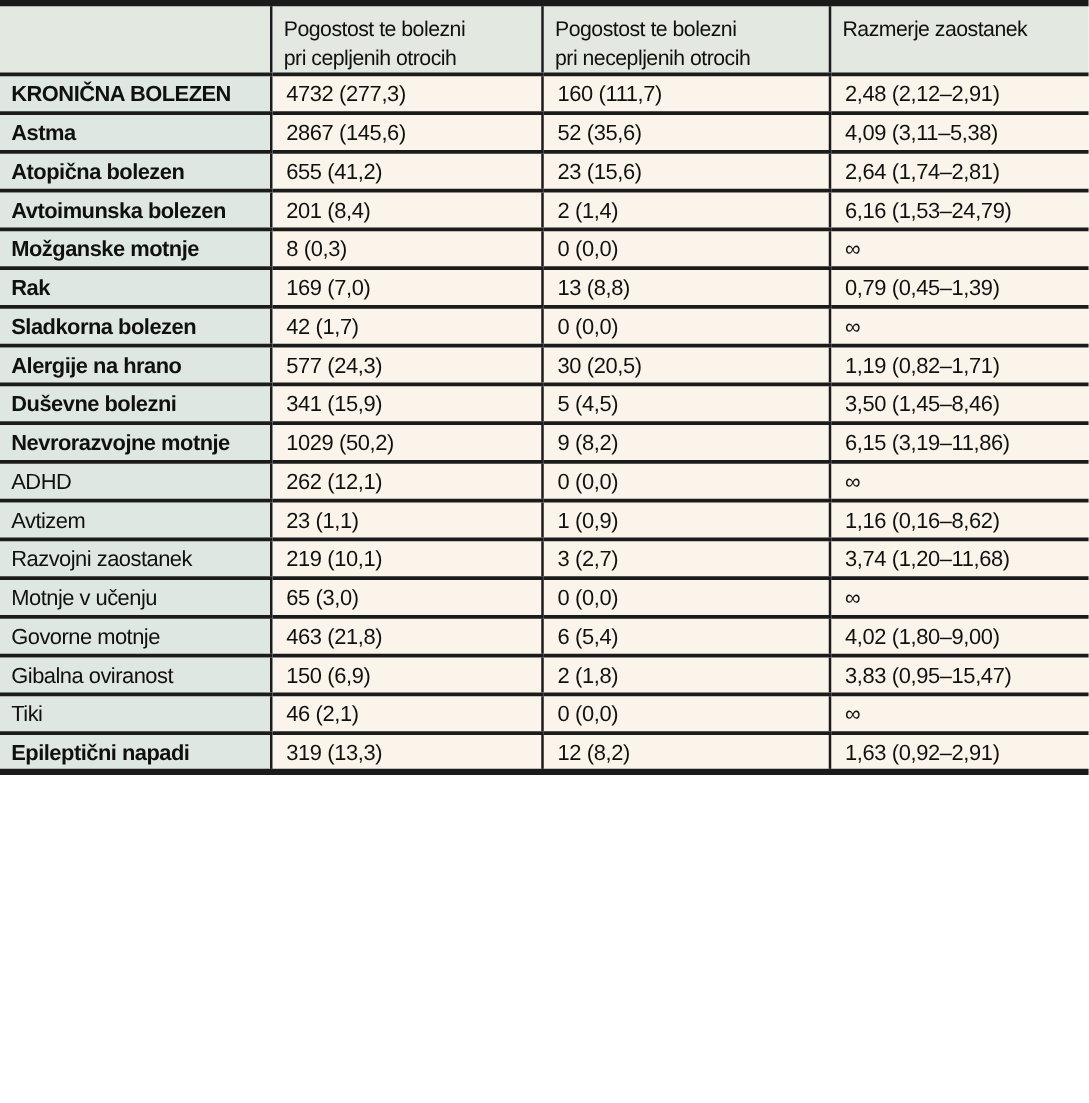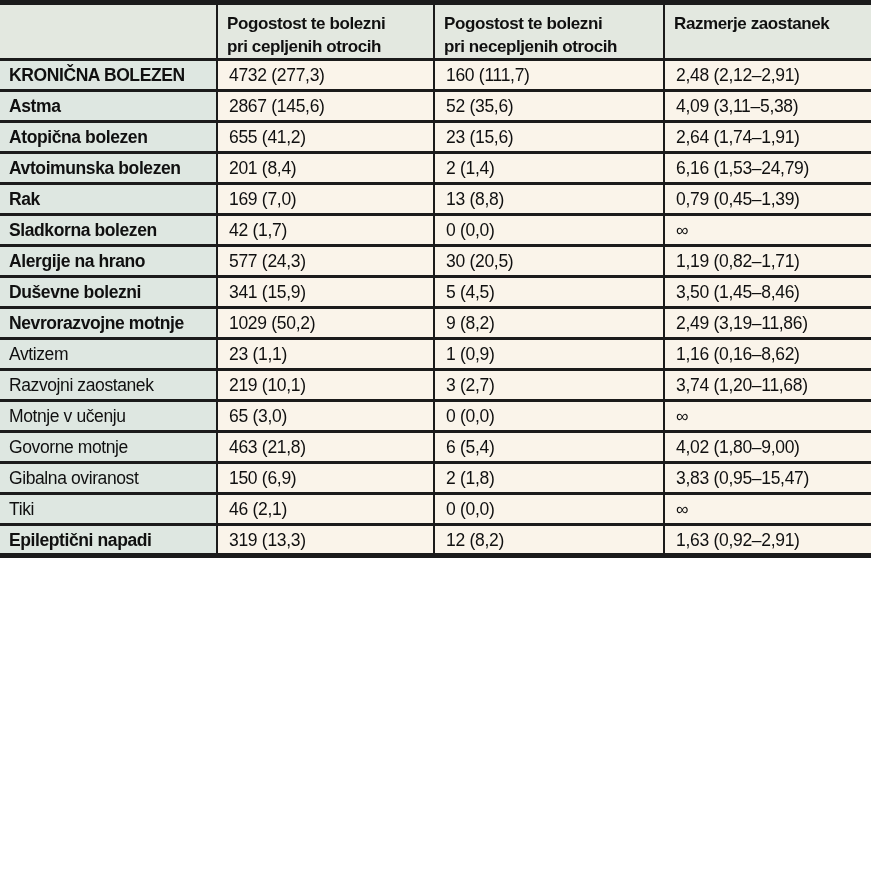--- a/index.html
+++ b/index.html
@@ -30,21 +30,21 @@
     text-align: left;
     overflow: hidden;
   }
   th:nth-child(n+2), td:nth-child(n+2) {
     border-left: 2px solid var(--border, #1b1b1b);
   }
 
   thead tr { height: 57px; }
   thead th {
     background: var(--header-bg, #e3e8e0);
-    font-weight: 700;
+    font-weight: 400;
     font-size: 17px;
     line-height: 23px;
     letter-spacing: -0.4px;
     padding: 7px 6px 0 9px;
     white-space: pre-line;
     border-top: none;
   }
   thead th.empty { background: var(--header-bg, #e3e8e0); }
 
   tbody tr.row { height: 31px; }
@@ -99,29 +99,35 @@
       <tr class="row">
         <td class="label bold">Astma</td>
         <td class="value">2867 (145,6)</td>
         <td class="value">52 (35,6)</td>
         <td class="value">4,09 (3,11–5,38)</td>
       </tr>
       <tr class="row">
         <td class="label bold">Atopična bolezen</td>
         <td class="value">655 (41,2)</td>
         <td class="value">23 (15,6)</td>
-        <td class="value">2,64 (1,74–1,91)</td>
+        <td class="value">2,64 (1,74–2,81)</td>
       </tr>
       <tr class="row">
         <td class="label bold">Avtoimunska bolezen</td>
         <td class="value">201 (8,4)</td>
         <td class="value">2 (1,4)</td>
         <td class="value">6,16 (1,53–24,79)</td>
       </tr>
       <tr class="row">
+        <td class="label bold">Možganske motnje</td>
+        <td class="value">8 (0,3)</td>
+        <td class="value">0 (0,0)</td>
+        <td class="value">∞</td>
+      </tr>
+      <tr class="row">
         <td class="label bold">Rak</td>
         <td class="value">169 (7,0)</td>
         <td class="value">13 (8,8)</td>
         <td class="value">0,79 (0,45–1,39)</td>
       </tr>
       <tr class="row">
         <td class="label bold">Sladkorna bolezen</td>
         <td class="value">42 (1,7)</td>
         <td class="value">0 (0,0)</td>
         <td class="value">∞</td>
@@ -135,21 +141,27 @@
       <tr class="row">
         <td class="label bold">Duševne bolezni</td>
         <td class="value">341 (15,9)</td>
         <td class="value">5 (4,5)</td>
         <td class="value">3,50 (1,45–8,46)</td>
       </tr>
       <tr class="row">
         <td class="label bold">Nevrorazvojne motnje</td>
         <td class="value">1029 (50,2)</td>
         <td class="value">9 (8,2)</td>
-        <td class="value">2,49 (3,19–11,86)</td>
+        <td class="value">6,15 (3,19–11,86)</td>
+      </tr>
+      <tr class="row">
+        <td class="label">ADHD</td>
+        <td class="value">262 (12,1)</td>
+        <td class="value">0 (0,0)</td>
+        <td class="value">∞</td>
       </tr>
       <tr class="row">
         <td class="label">Avtizem</td>
         <td class="value">23 (1,1)</td>
         <td class="value">1 (0,9)</td>
         <td class="value">1,16 (0,16–8,62)</td>
       </tr>
       <tr class="row">
         <td class="label">Razvojni zaostanek</td>
         <td class="value">219 (10,1)</td>

